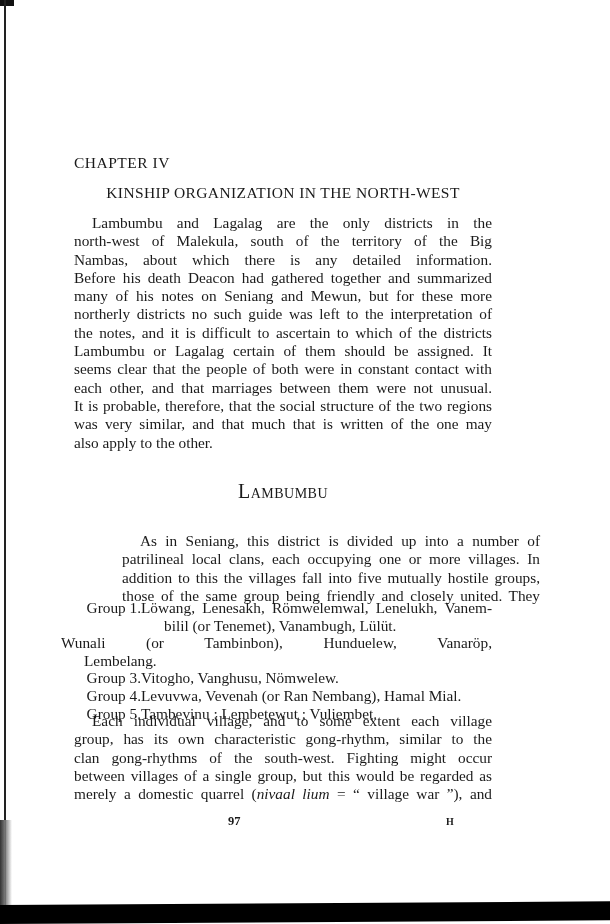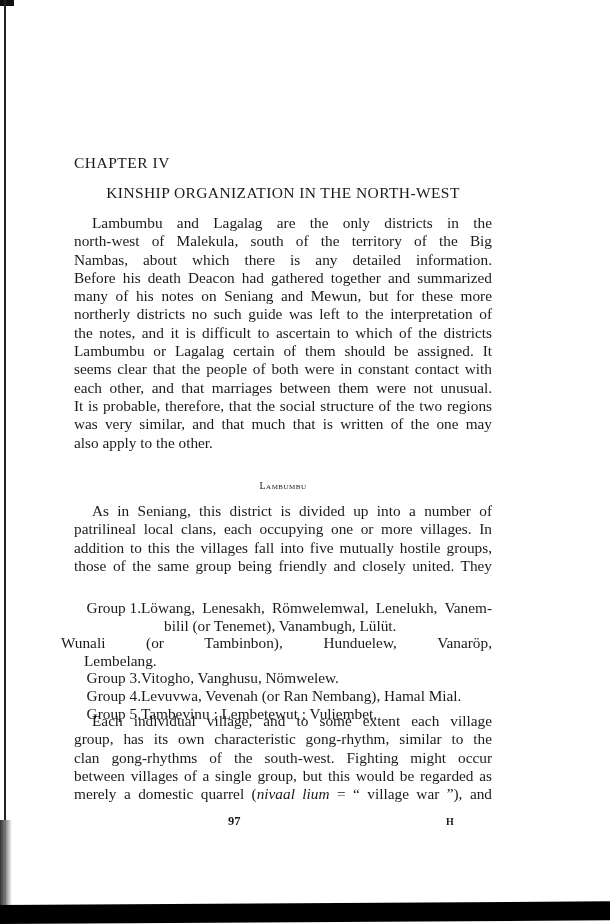--- a/index.html
+++ b/index.html
@@ -12,22 +12,22 @@
   .bottom-band { position:absolute; left:0; top:905px; width:610px; height:19px; background:#000;
                  transform:skewY(-0.35deg); transform-origin:left top; }
   .page { position:absolute; left:74px; top:0; width:418px; }
   .chapter { position:absolute; top:154px; left:0; width:418px; text-align:left; font-size:15.5px; letter-spacing:0.5px; }
   .title { position:absolute; top:184px; left:0; width:418px; text-align:center; font-size:15.5px; letter-spacing:0.4px; white-space:nowrap; }
   .para { position:absolute; left:0; width:418px; font-size:15.3px; line-height:18.3px; text-align:justify; }
   .para .ln { display:block; text-align:justify; text-align-last:justify; white-space:nowrap; height:18.3px; }
   .para .ln.last { text-align-last:left; }
   .para .ln.indent { padding-left:18px; }
   .p1 { top:214px; }
-  .section { position:absolute; top:480px; left:0; width:418px; text-align:center; font-size:10px; font-variant:small-caps; letter-spacing:0.5px; }
-  .p2 { top:502px; }
+  .section { position:absolute; top:480px; left:0; width:418px; text-align:center; font-size:20px; font-variant:small-caps; letter-spacing:0.5px; }
+  .p2 { top:532px;margin-left:48px; }
   .groups { position:absolute; top:599px; left:-13px; width:431px; font-size:15.3px; line-height:17.6px; }
   .g-row { display:flex; }
   .g-label { width:80px; flex:none; white-space:nowrap;text-align:right; }
   .g-text { flex:1; }
   .g-text .ln { display:block; text-align-last:justify; white-space:nowrap; height:17.6px; }
   .g-text .ln.last { text-align-last:left; }
   .g-text .ln.cont { padding-left:23px; }
   .p3 { top:712px; }
   .folio { position:absolute; top:814px; left:0; width:418px; font-size:12.5px; }
   .folio .num { position:absolute; left:154px; font-weight:bold; }

